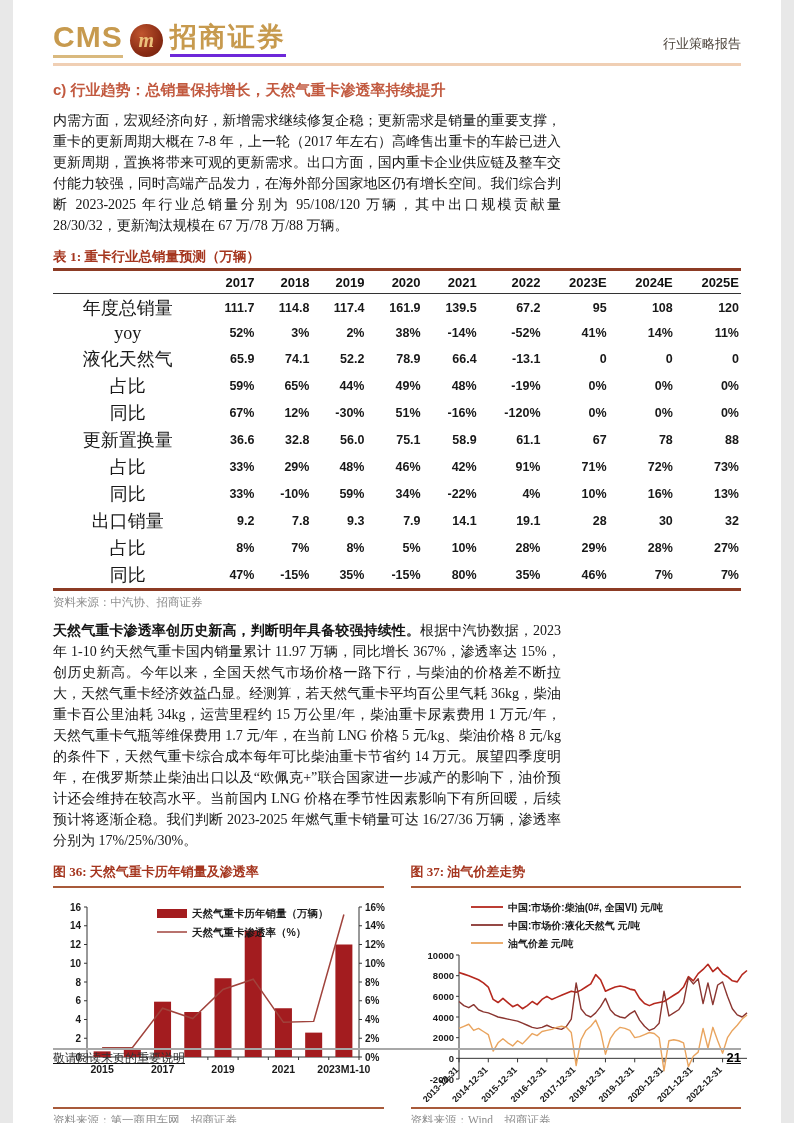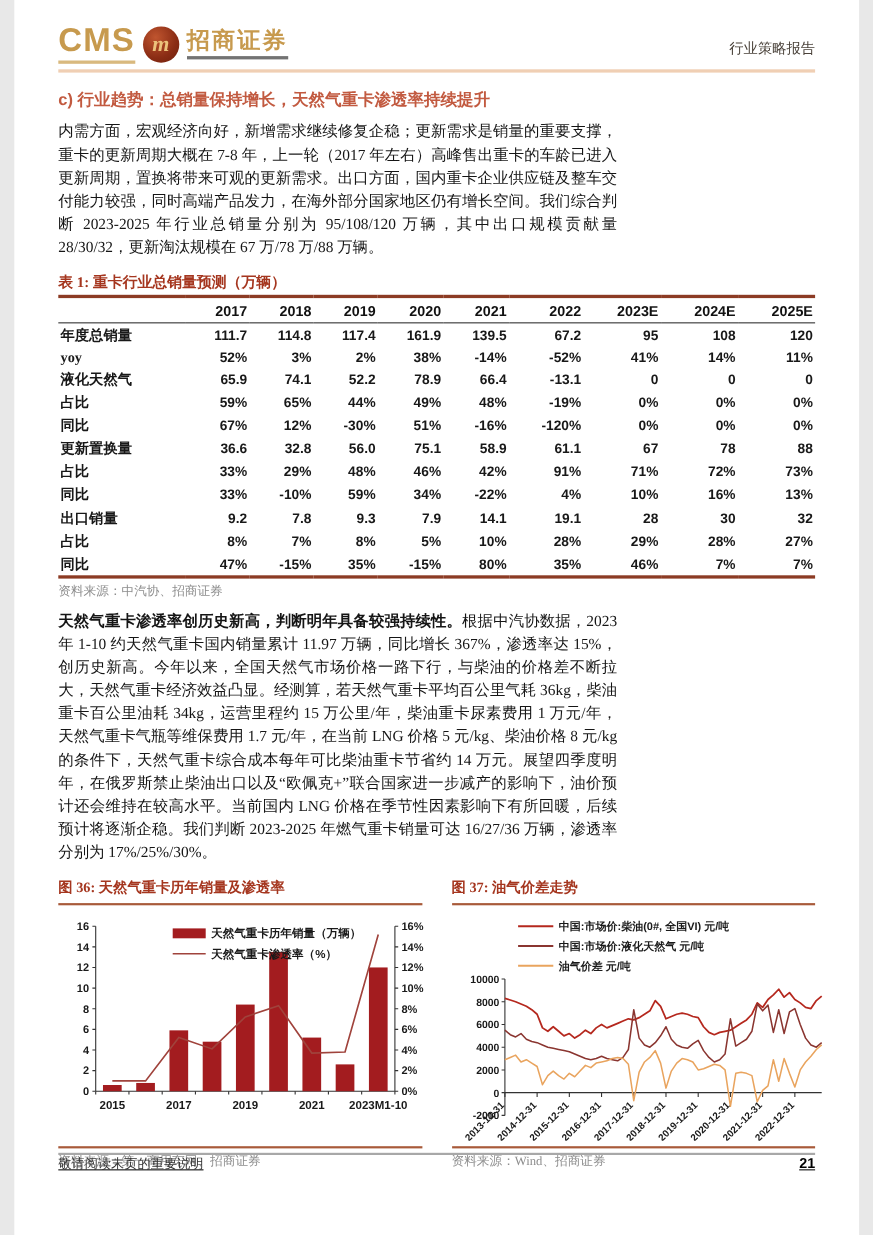--- a/index.html
+++ b/index.html
@@ -9,22 +9,22 @@
 
   
   header{display:flex;justify-content:space-between;align-items:flex-end;}
   .logo{display:flex;align-items:center;gap:7px;}
   .logo-cms{font-family:"Liberation Sans",sans-serif;font-weight:bold;font-size:30px;line-height:1;
             color:#c79a4e;border-bottom:3px solid #d9b97e;padding-bottom:3px;letter-spacing:1px;}
   .logo-emblem{width:33px;height:33px;border-radius:50%;flex:0 0 33px;
             background:radial-gradient(circle at 35% 30%,#c0552f 0%,#8a2c14 60%,#6d1f0c 100%);
             color:#ecc27c;font-family:"Liberation Serif",serif;font-style:italic;font-weight:bold;
             font-size:20px;display:flex;align-items:center;justify-content:center;}
-  .logo-cn{font-family:"Liberation Serif","DejaVu Serif",serif;font-weight:bold;font-size:21px;line-height:1;
-            color:#c79a4e;border-bottom:3px solid #737373;padding-bottom:3px;letter-spacing:2px;}
+  .logo-cn{font-family:"Liberation Serif","DejaVu Serif",serif;font-weight:bold;font-size:27px;line-height:1;
+            color:#c79a4e;border-bottom:3px solid #6d28d9;padding-bottom:3px;letter-spacing:2px;}
   .report-type{font-family:"Liberation Serif","DejaVu Serif",serif;font-size:13px;color:#4a423a;padding-bottom:5px;}
   .header-rule{height:3px;background:#f0cfb4;margin-top:5px;}
 
   
   .section-heading{color:#c25a40;font-size:15px;font-weight:bold;margin:15px 0 10px;
             font-family:"Liberation Sans","DejaVu Sans",sans-serif;}
 
   
   .body-text{width:508px;font-family:"Liberation Serif","DejaVu Serif",serif;font-size:14px;
             line-height:1.5;text-align:justify;margin:0 0 12px;color:#151515;}
@@ -32,22 +32,22 @@
 
   
   .table-block{margin:4px 0 10px;}
   .table-title{color:#a5361f;font-weight:bold;font-size:13.5px;
             font-family:"Liberation Serif","DejaVu Serif",serif;margin-bottom:2px;}
   table{width:100%;border-collapse:collapse;border-top:3px solid #8c3b24;border-bottom:3px solid #8c3b24;
             font-size:12.5px;}
   thead th{font-weight:bold;text-align:right;padding:4px 2px 3px;border-bottom:1.5px solid #333;font-size:13px;}
   thead th:first-child{text-align:left;}
   tbody td{text-align:right;padding:1.5px 2px;font-weight:bold;color:#181818;}
-  tbody td:first-child{text-align:left;font-family:"Liberation Serif","DejaVu Serif",serif;
-            font-weight:bold;font-size:13px;}
+  tbody td:first-child{text-align:center;font-family:"Liberation Serif","DejaVu Serif",serif;
+            font-weight:normal;font-size:18px;}
   .source{color:#8d8d8d;font-family:"Liberation Serif","DejaVu Serif",serif;font-size:11.5px;margin-top:4px;}
 
   
   .figures-row{display:flex;gap:27px;margin-top:2px;}
   figure{flex:1;margin:0;min-width:0;}
   figcaption{color:#a5361f;font-weight:bold;font-size:13px;
             font-family:"Liberation Serif","DejaVu Serif",serif;padding-bottom:5px;}
   .fig-rule{height:2px;background:#a85a3a;}
   .chart-box{height:214px;padding-top:5px;}
   .chart-box svg{display:block;}

